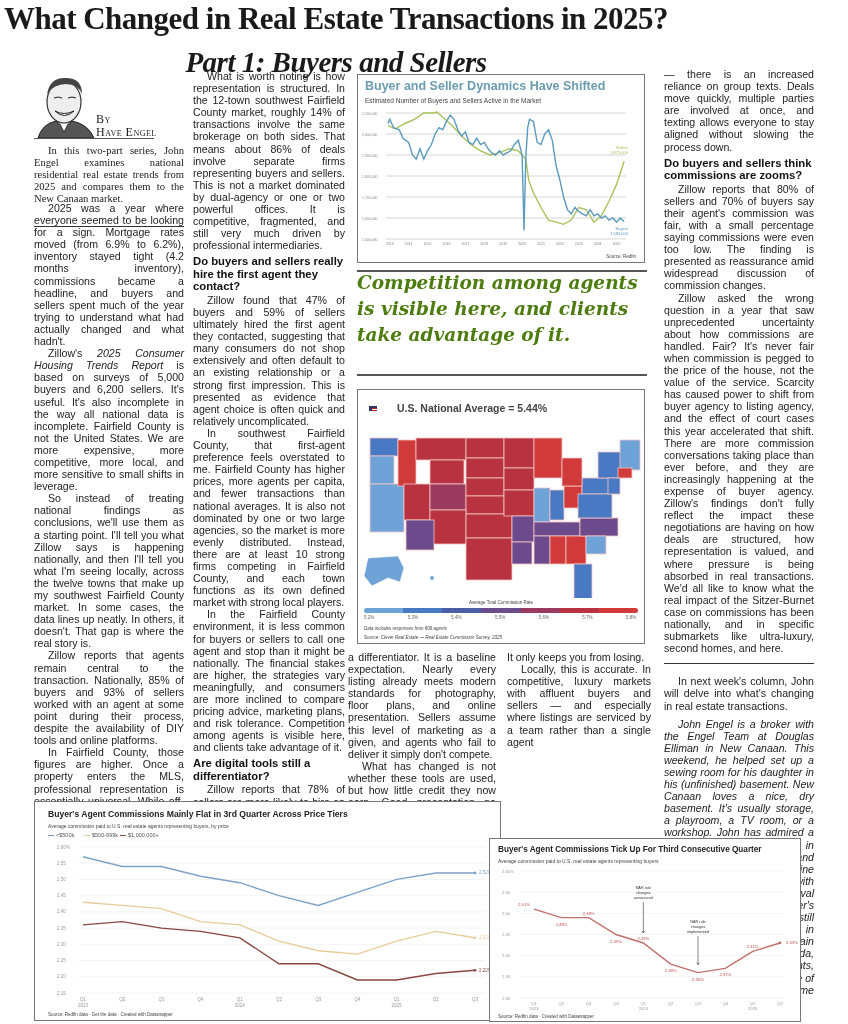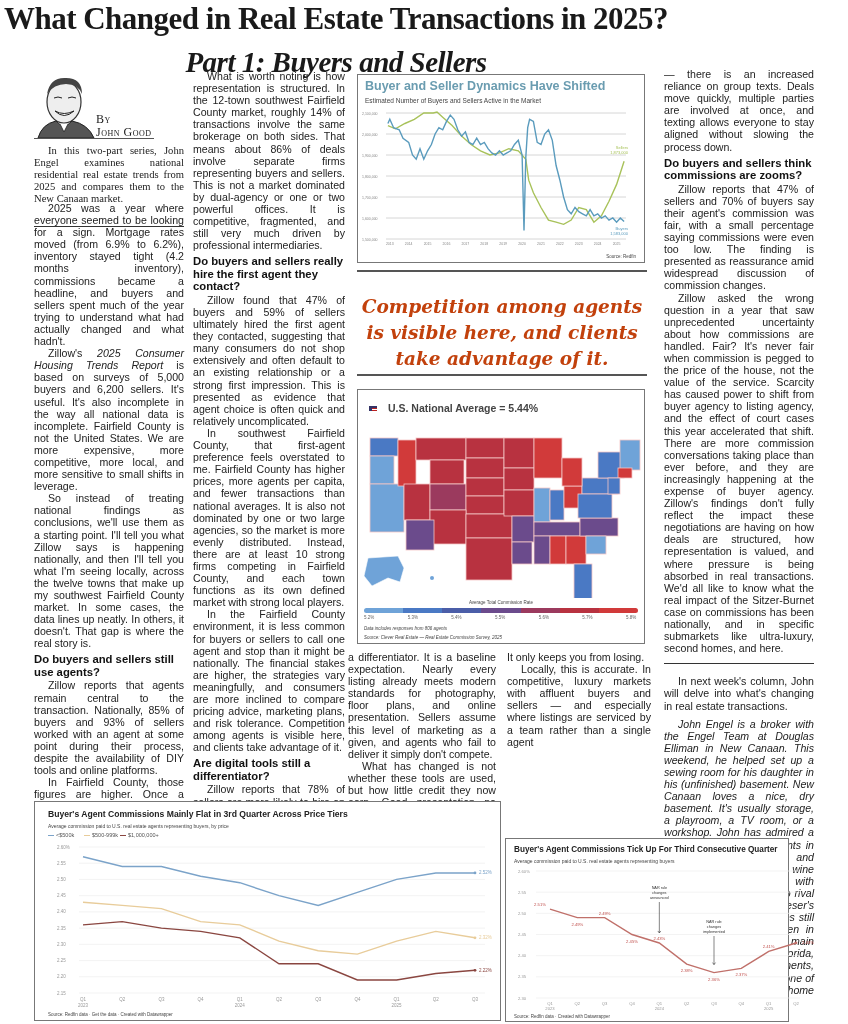--- a/index.html
+++ b/index.html
@@ -22,23 +22,23 @@
 .intro{position:absolute;left:34px;top:145px;width:150px;font-family:"Liberation Serif",serif;font-size:10.6px;line-height:12.1px;text-align:justify}
 .intro p{text-indent:14px}
 .intro-rule{position:absolute;left:34px;top:226px;width:150px;border-top:1.6px solid #333}
 .byline{position:absolute;left:96px;top:113px;font-family:"Liberation Serif",serif;font-size:12px;line-height:13px;font-variant:small-caps;letter-spacing:0.5px}
 .byline-rule{position:absolute;left:34px;top:138px;width:120px;border-top:1px solid #555}
 .portrait{position:absolute;left:34px;top:72px;width:65px;height:66px}
 .fig{position:absolute;border:1.5px solid #777;background:#fff}
 #fig1{left:357px;top:74px;width:288px;height:189px}
 #fig2{left:357px;top:389px;width:288px;height:255px}
 #fig3{left:34px;top:801px;width:467px;height:220px}
-#fig4{left:505px;top:838px;width:284px;height:184px}
+#fig4{left:489px;top:838px;width:312px;height:184px}
 .fig-rule{position:absolute;border-top:2px solid #555}
-.pull{position:absolute;left:357px;top:294px;width:290px;text-align:center;font-family:"DejaVu Serif",serif;font-style:italic;font-weight:bold;font-size:18.5px;line-height:26px;color:#c2410c}
+.pull{position:absolute;left:357px;top:270px;width:290px;text-align:left;font-family:"DejaVu Serif",serif;font-style:italic;font-weight:bold;font-size:18.5px;line-height:26px;color:#4d7c0f}
 .fig-title{position:absolute;font-family:"Liberation Sans",sans-serif;font-weight:bold}
 .fig-sub{position:absolute;font-family:"Liberation Sans",sans-serif;color:#444}
 svg text{font-family:"Liberation Sans",sans-serif}
 .legend-item{position:absolute;font-family:"Liberation Sans",sans-serif;font-size:5.5px;color:#555;white-space:nowrap}
 </style>
 </head>
 <body>
 
 <div class="hl" id="headline">What Changed in Real Estate Transactions in 2025?</div>
 <div class="hl" id="subhead">Part 1: Buyers and Sellers</div>
@@ -46,34 +46,33 @@
 <svg class="portrait" viewBox="0 0 65 66">
   <ellipse cx="30" cy="30" rx="17" ry="21" fill="#eee" stroke="#333" stroke-width="1.2"></ellipse>
   <path d="M13 22 Q16 5 32 6 Q48 6 48 22 Q44 12 32 12 Q20 12 13 22Z" fill="#444"></path>
   <path d="M20 26 q4 -2 8 0 M34 26 q4 -2 8 0" stroke="#222" stroke-width="1" fill="none"></path>
   <path d="M21 39 Q30 48 40 39 Q30 44 21 39Z" fill="#fff" stroke="#222" stroke-width="1"></path>
   <path d="M4 66 Q8 52 22 49 L30 56 L38 49 Q54 52 60 66Z" fill="#555" stroke="#222" stroke-width="1"></path>
   <path d="M26 52 L30 60 L34 52" fill="#fff" stroke="#222" stroke-width="0.8"></path>
 </svg>
 <div class="byline">
   <div>By</div>
-  <div>John Good</div>
+  <div>Have Engel</div>
 </div>
 <div class="byline-rule"></div>
 
 <div class="intro">
   <p>In this two-part series, John Engel examines national residential real estate trends from 2025 and compares them to the New Canaan market.</p>
 </div>
 <div class="intro-rule"></div>
 
 <div class="col" id="col1">
     <p>2025 was a year where everyone seemed to be looking for a sign. Mortgage rates moved (from 6.9% to 6.2%), inventory stayed tight (4.2 months inventory), commissions became a headline, and buyers and sellers spent much of the year trying to understand what had actually changed and what hadn't.</p>
     <p>Zillow's <em>2025 Consumer Housing Trends Report</em> is based on surveys of 5,000 buyers and 6,200 sellers. It's useful. It's also incomplete in the way all national data is incomplete. Fairfield County is not the United States. We are more expensive, more competitive, more local, and more sensitive to small shifts in leverage.</p>
     <p>So instead of treating national findings as conclusions, we'll use them as a starting point. I'll tell you what Zillow says is happening nationally, and then I'll tell you what I'm seeing locally, across the twelve towns that make up my southwest Fairfield County market. In some cases, the data lines up neatly. In others, it doesn't. That gap is where the real story is.</p>
-    <h3>Do buyers and sellers still use agents?</h3>
     <p>Zillow reports that agents remain central to the transaction. Nationally, 85% of buyers and 93% of sellers worked with an agent at some point during their process, despite the availability of DIY tools and online platforms.</p>
     <p>In Fairfield County, those figures are higher. Once a property enters the MLS, professional representation is essentially universal. While off-market and private sales exist, they are a tiny fraction. They're not driving volume. In our market, nearly every sale involves a listing agent, and the overwhelming majority involve buyer representation as well.</p>
   </div>
 <div class="col" id="col2">
     <p>What is worth noting is how representation is structured. In the 12-town southwest Fairfield County market, roughly 14% of transactions involve the same brokerage on both sides. That means about 86% of deals involve separate firms representing buyers and sellers. This is not a market dominated by dual-agency or one or two powerful offices. It is competitive, fragmented, and still very much driven by professional intermediaries.</p>
     <h3>Do buyers and sellers really hire the first agent they contact?</h3>
     <p>Zillow found that 47% of buyers and 59% of sellers ultimately hired the first agent they contacted, suggesting that many consumers do not shop extensively and often default to an existing relationship or a strong first impression. This is presented as evidence that agent choice is often quick and relatively uncomplicated.</p>
     <p>In southwest Fairfield County, that first-agent preference feels overstated to me. Fairfield County has higher prices, more agents per capita, and fewer transactions than national averages. It is also not dominated by one or two large agencies, so the market is more evenly distributed. Instead, there are at least 10 strong firms competing in Fairfield County, and each town functions as its own defined market with strong local players.</p>
     <p>In the Fairfield County environment, it is less common for buyers or sellers to call one agent and stop than it might be nationally. The financial stakes are higher, the strategies vary meaningfully, and consumers are more inclined to compare pricing advice, marketing plans, and risk tolerance. Competition among agents is visible here, and clients take advantage of it.</p>
     <h3>Are digital tools still a differentiator?</h3>
@@ -84,21 +83,21 @@
     <p class="noindent">a differentiator. It is a baseline expectation. Nearly every listing already meets modern standards for photography, floor plans, and online presentation. Sellers assume this level of marketing as a given, and agents who fail to deliver it simply don't compete.</p>
     <p>What has changed is not whether these tools are used, but how little credit they now earn. Good presentation no longer helps you win.</p>
   </div>
 <div class="col" id="col4">
     <p class="noindent">It only keeps you from losing.</p>
     <p>Locally, this is accurate. In competitive, luxury markets with affluent buyers and sellers — and especially where listings are serviced by a team rather than a single agent</p>
   </div>
 <div class="col" id="col5">
     <p class="noindent">— there is an increased reliance on group texts. Deals move quickly, multiple parties are involved at once, and texting allows everyone to stay aligned without slowing the process down.</p>
     <h3>Do buyers and sellers think commissions are zooms?</h3>
-    <p>Zillow reports that 47% of sellers and 70% of buyers say their agent's commission was fair, with a small percentage saying commissions were even too low. The finding is presented as reassurance amid widespread discussion of commission changes.</p>
+    <p>Zillow reports that 80% of sellers and 70% of buyers say their agent's commission was fair, with a small percentage saying commissions were even too low. The finding is presented as reassurance amid widespread discussion of commission changes.</p>
     <p>Zillow asked the wrong question in a year that saw unprecedented uncertainty about how commissions are handled. Fair? It's never fair when commission is pegged to the price of the house, not the value of the service. Scarcity has caused power to shift from buyer agency to listing agency, and the effect of court cases this year accelerated that shift. There are more commission conversations taking place than ever before, and they are increasingly happening at the expense of buyer agency. Zillow's findings don't fully reflect the impact these negotiations are having on how deals are structured, how representation is valued, and where pressure is being absorbed in real transactions. We'd all like to know what the real impact of the Sitzer-Burnet case on commissions has been nationally, and in specific submarkets like ultra-luxury, second homes, and here.</p>
     <div class="rule"></div>
     <p>In next week's column, John will delve into what's changing in real estate transactions.</p>
     <p class="ital">John Engel is a broker with the Engel Team at Douglas Elliman in New Canaan. This weekend, he helped set up a sewing room for his daughter in his (unfinished) basement. New Canaan loves a nice, dry basement. It's usually storage, a playroom, a TV room, or a workshop. John has admired a few million-dollar basements in town, with glass walls and fancy lighting to show the wine collection and others with enough big-screen TV's to rival the sports book at Caeser's Palace. A few older houses still have the "working" kitchen in the basement, while the main kitchen is "fancy." In Florida, where there are no basements, they are truly deprived of one of the great joys of home ownership.</p>
   </div>
 
 <div class="fig" id="fig1">
   <div class="fig-title" style="left:7px;top:4px;font-size:12.5px;color:#6a9cb0">Buyer and Seller Dynamics Have Shifted</div>
   <div class="fig-sub" style="left:7px;top:22px;font-size:6.5px">Estimated Number of Buyers and Sellers Active in the Market</div>
   <svg id="svg1" width="285" height="155" style="position:absolute;left:0;top:30px">
@@ -137,21 +136,21 @@
       <text x="270" y="129.57" font-size="4" fill="#5a9bbd" text-anchor="end">1,583,000</text>
     </svg>
   <div class="fig-sub" style="right:8px;bottom:3px;font-size:4.5px">Source: Redfin</div>
 </div>
 <div class="fig-rule" style="left:357px;top:270px;width:290px"></div>
 
 <div class="pull">Competition among agents is visible here, and clients take advantage of it.</div>
 <div class="fig-rule" style="left:357px;top:374px;width:290px"></div>
 
 <div class="fig" id="fig2">
-  <div style="position:absolute;left:11px;top:12px;display:flex;align-items:center;gap:11px">
+  <div style="position:absolute;left:11px;top:12px;display:flex;align-items:center;gap:20px">
     <span style="display:inline-block;width:8px;height:5px;background:linear-gradient(#b22 0 20%,#fff 20% 40%,#b22 40% 60%,#fff 60% 80%,#b22 80%);box-shadow:inset 3px 2px 0 #336"></span>
     <span style="font-family:'Liberation Sans',sans-serif;font-weight:bold;font-size:10.5px;color:#444">U.S. National Average = 5.44%</span>
   </div>
   <svg id="svg2" width="285" height="180" style="position:absolute;left:0;top:28px">
       <rect x="12" y="20" width="28" height="18" fill="#4a79c4" stroke="#f5c6c6" stroke-width="0.8"></rect>
       <rect x="12" y="38" width="24" height="28" fill="#6fa3d8" stroke="#f5c6c6" stroke-width="0.8"></rect>
       <rect x="12" y="66" width="34" height="48" fill="#6fa3d8" stroke="#f5c6c6" stroke-width="0.8"></rect>
       <rect x="40" y="22" width="18" height="46" fill="#d13a3a" stroke="#f5c6c6" stroke-width="0.8"></rect>
       <rect x="46" y="66" width="26" height="36" fill="#b83240" stroke="#f5c6c6" stroke-width="0.8"></rect>
       <rect x="58" y="20" width="50" height="22" fill="#b83240" stroke="#f5c6c6" stroke-width="0.8"></rect>

